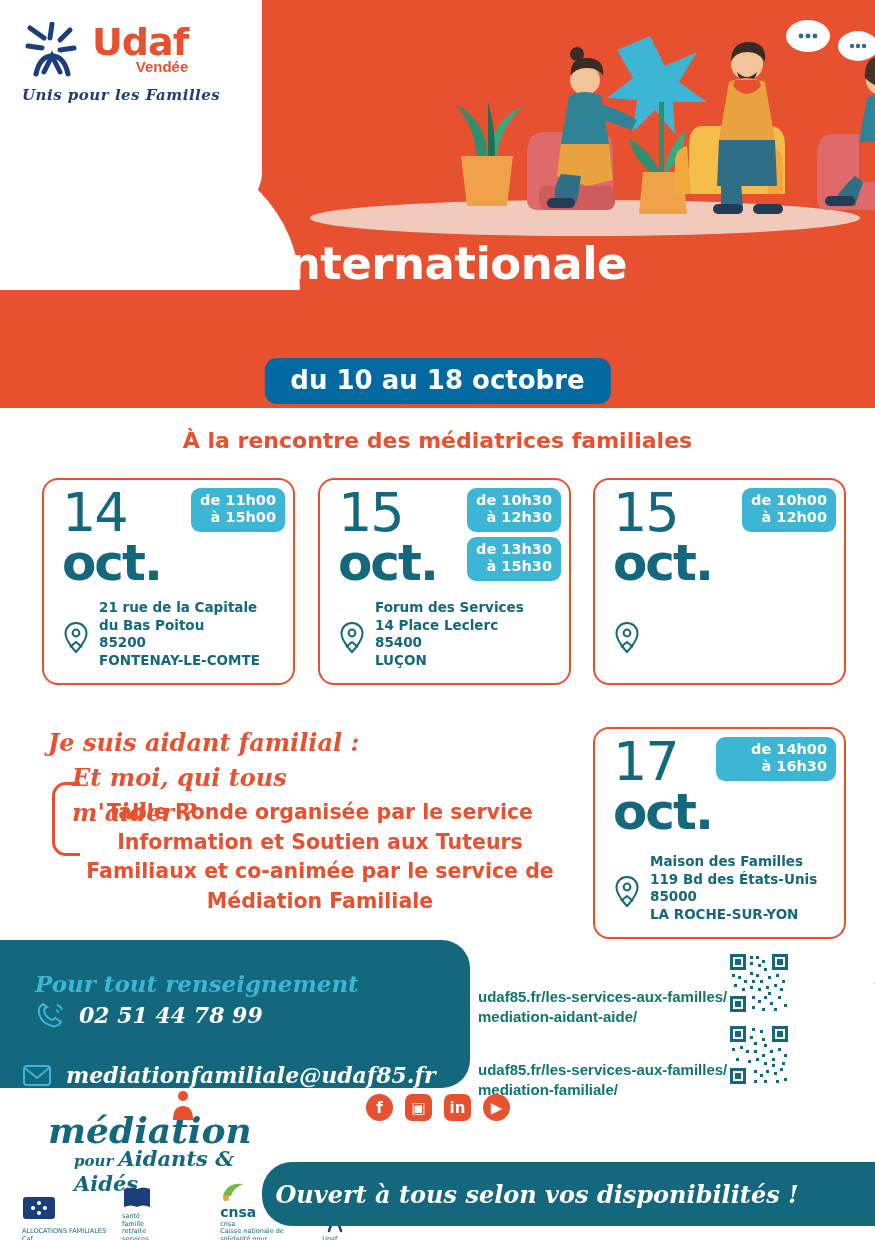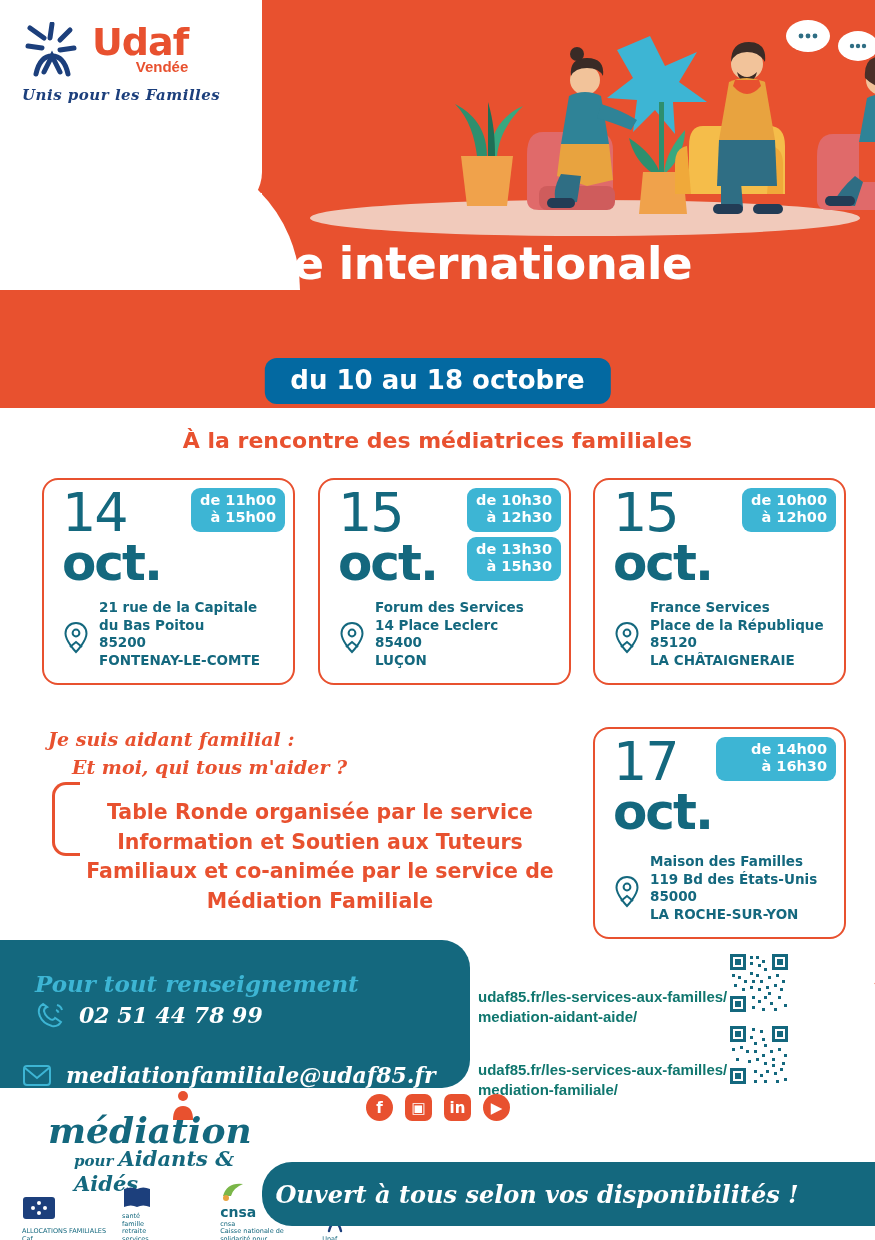--- a/index.html
+++ b/index.html
@@ -46,21 +46,21 @@
   .logo-slogan {
     margin-top:8px; font-size:15px; color:#1c3f7c; font-style:italic; font-weight:bold;
     letter-spacing:0.5px; font-family:"DejaVu Serif", serif;
   }
 
   
   .illus { position:absolute; left:255px; top:6px; width:620px; height:235px; }
 
   
   .title-main {
-    position:absolute; left:0; top:240px; width:757px; text-align:center;
+    position:absolute; left:0; top:240px; width:757px; text-align:left;
     color:#fff; font-size:45px; font-weight:bold; line-height:1.07;
     font-family:"DejaVu Sans", sans-serif; letter-spacing:-0.5px;padding-left:44px;
   }
   .title-year { color:#3db5d4; }
   .date-pill {
     position:absolute; left:50%; transform:translateX(-50%); top:358px;
     background:#0369a1; color:#fff; border-radius:12px;
     padding:7px 26px 9px; font-size:26px; font-weight:bold;
     font-family:"DejaVu Sans", sans-serif;
   }
@@ -103,21 +103,21 @@
   .addr {
     position:absolute; left:55px; bottom:13px;
     font-size:13.5px; font-weight:bold; color:#14687e; line-height:1.32;
     font-family:"DejaVu Sans", sans-serif;
   }
   .pin { position:absolute; left:18px; bottom:28px; width:28px; height:34px; }
 
   
   .script-q {
     position:absolute; left:48px; top:726px; width:330px;
-    color:#e8512f; font-size:19px; font-style:italic; line-height:1.45;
+    color:#e8512f; font-size:24px; font-style:italic; line-height:1.45;
     font-family:"DejaVu Serif", serif; font-weight:bold;
   }
   .bracket {
     position:absolute; left:52px; top:782px; width:28px; height:74px;
     border-left:3px solid #e8512f; border-top:3px solid #e8512f; border-bottom:3px solid #e8512f;
     border-radius:14px 0 0 14px;
   }
   .tableronde {
     position:absolute; left:60px; top:798px; width:520px; text-align:center;
     color:#e8512f; font-size:20.5px; font-weight:bold; line-height:1.45;
@@ -331,24 +331,20 @@
 <div class="card" id="card2">
   <div class="daynum">15</div>
   <div class="daymon">oct.</div>
   <div class="hours h1" style="white-space: pre-line;">de 10h00
 à 12h00</div>
   <svg class="pin" viewBox="0 0 28 34">
     <path d="M14 2 C8 2 3.5 6.5 3.5 12.5 C3.5 20 14 31 14 31 C14 31 24.5 20 24.5 12.5 C24.5 6.5 20 2 14 2 Z" fill="none" stroke="#14687e" stroke-width="2"></path>
     <circle cx="14" cy="12" r="3.4" fill="none" stroke="#14687e" stroke-width="2"></circle>
     <path d="M8 26 l6 -5 l6 5" fill="none" stroke="#14687e" stroke-width="2"></path>
   </svg>
-  <div class="addr" style="white-space: pre-line;">France Services
-Place de la République
-85120
-LA CHÂTAIGNERAIE</div>
 </div>
 
 <div class="card" id="card3">
   <div class="daynum">17</div>
   <div class="daymon">oct.</div>
   <div class="hours h1" style="white-space: pre-line; padding-left: 35px;">de 14h00
 à 16h30</div>
   <svg class="pin" viewBox="0 0 28 34">
     <path d="M14 2 C8 2 3.5 6.5 3.5 12.5 C3.5 20 14 31 14 31 C14 31 24.5 20 24.5 12.5 C24.5 6.5 20 2 14 2 Z" fill="none" stroke="#14687e" stroke-width="2"></path>
     <circle cx="14" cy="12" r="3.4" fill="none" stroke="#14687e" stroke-width="2"></circle>

